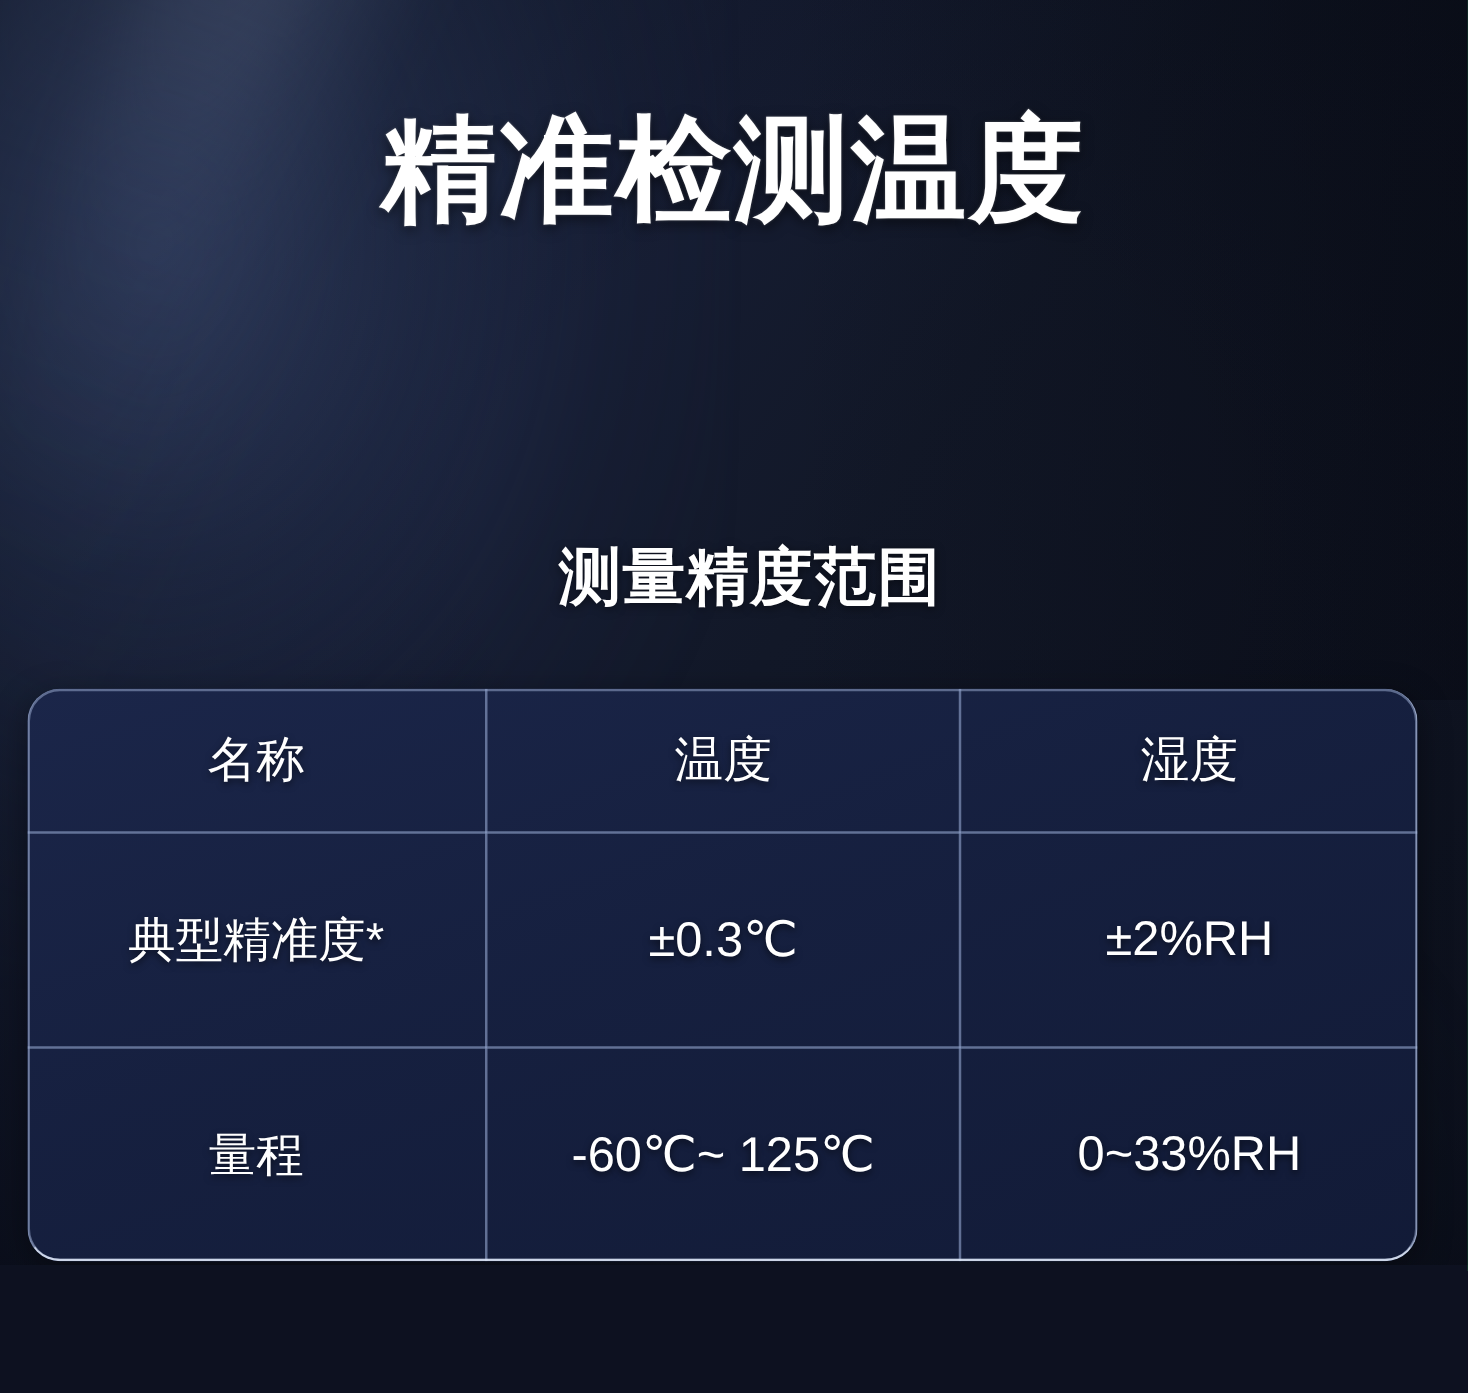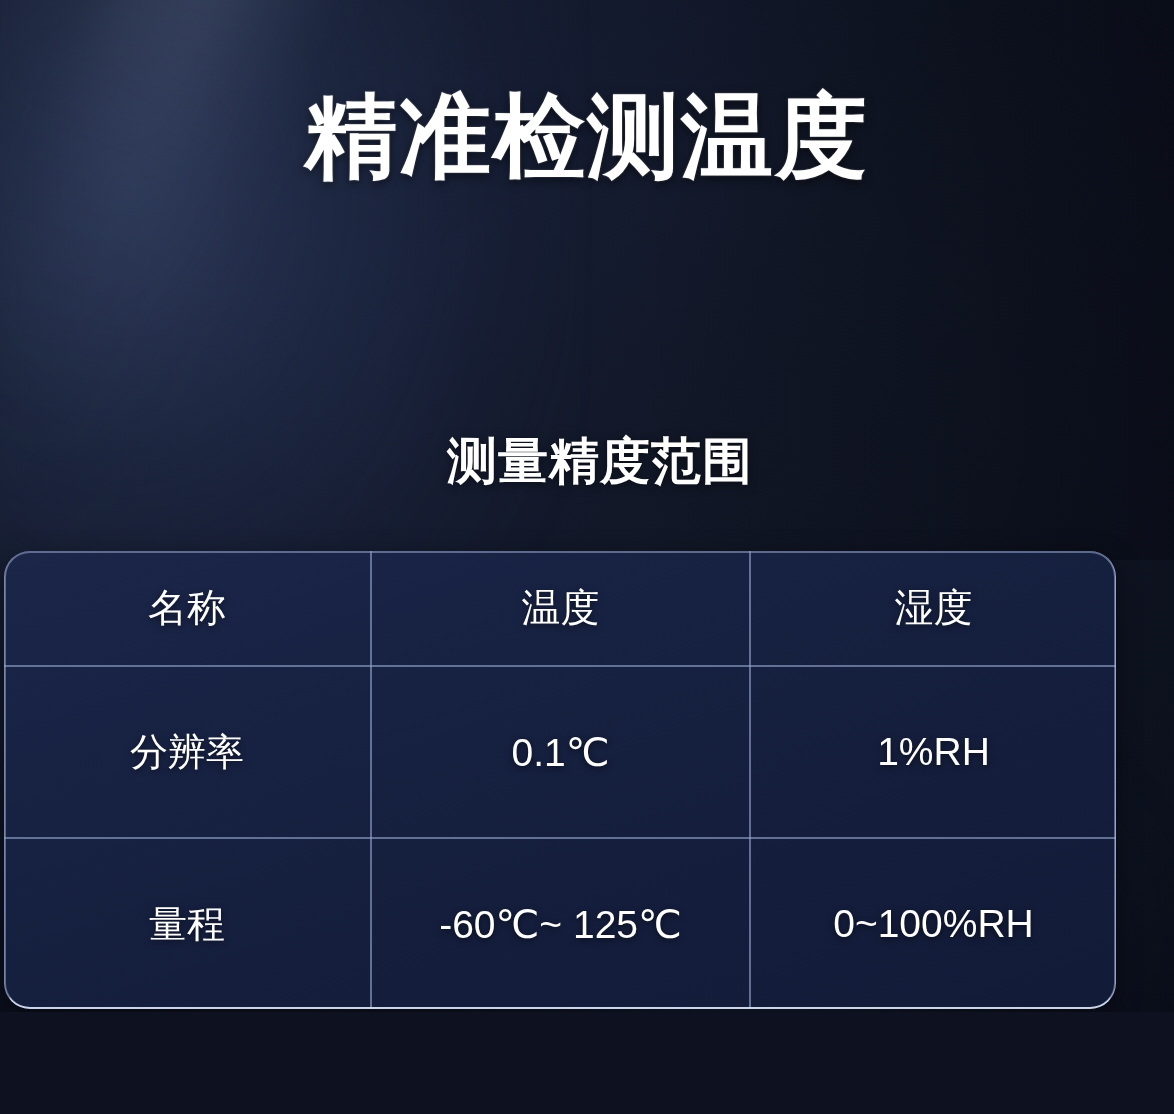--- a/index.html
+++ b/index.html
@@ -146,21 +146,21 @@
     font-size: 50px;
     font-weight: bold;
     letter-spacing: 1px;
     text-shadow: 0 2px 8px rgba(0,0,0,0.5);
     padding-left: 13px;
   }
 
   
   .spec-table-wrap {
     position: absolute;
-    left: 4px;
+    left: 22px;
     top: 551px;
     width: 1112px;
     height: 458px;
     border-radius: 26px;
     background: linear-gradient(160deg,
       rgba(27,38,74,0.97) 0%,
       rgba(22,32,64,0.97) 45%,
       rgba(18,27,56,0.97) 100%);
     box-shadow:
       inset 0 0 0 2px rgba(150,166,202,0.55),
@@ -240,27 +240,27 @@
         </colgroup>
         <thead>
           <tr>
             <th>名称</th>
             <th>温度</th>
             <th>湿度</th>
           </tr>
         </thead>
         <tbody>
           <tr>
-            <td class="name-cell">分辨率</td>
-            <td>0.1℃</td>
-            <td>1%RH</td>
+            <td class="name-cell">典型精准度*</td>
+            <td>±0.3℃</td>
+            <td>±2%RH</td>
           </tr>
           <tr>
             <td class="name-cell">量程</td>
             <td>-60℃~ 125℃</td>
-            <td>0~100%RH</td>
+            <td>0~33%RH</td>
           </tr>
         </tbody>
       </table>
     </div>
 
   </div>
 </div>
 
 </body></html>

